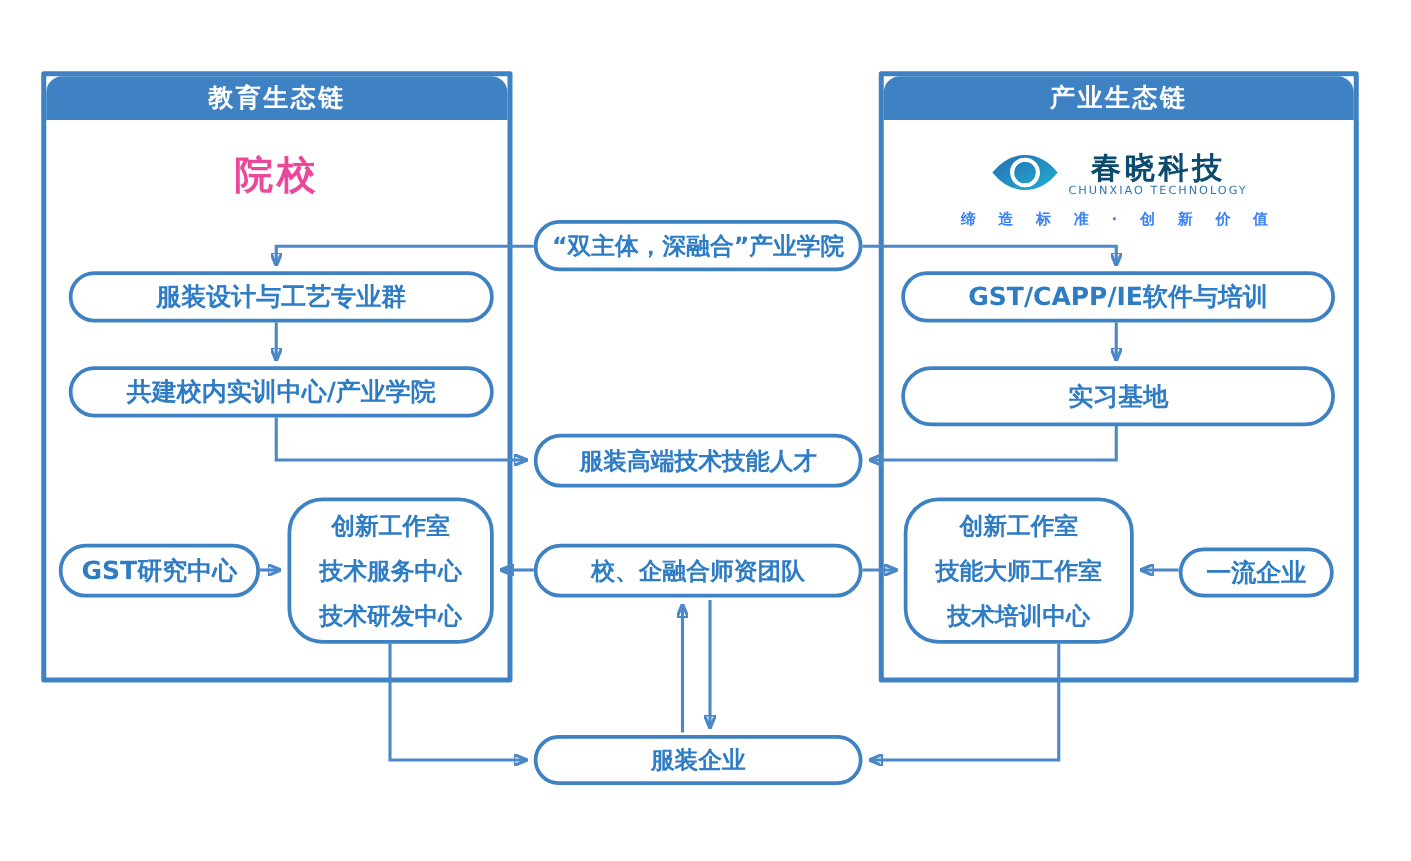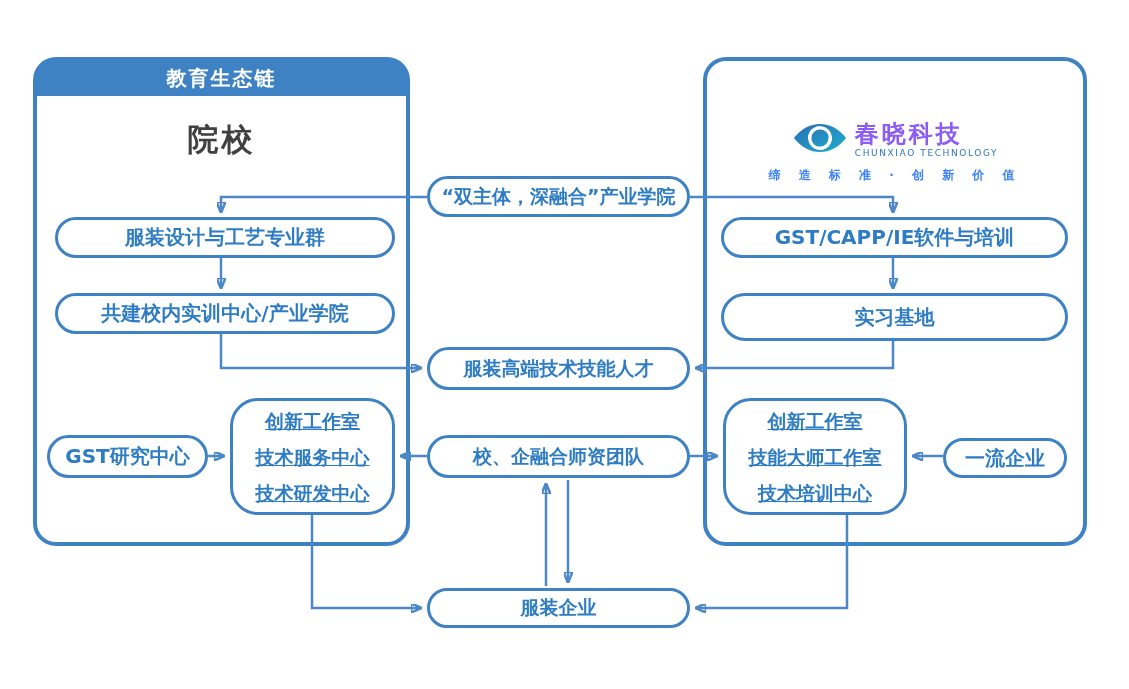--- a/index.html
+++ b/index.html
@@ -1,61 +1,64 @@
 <!DOCTYPE html>
 <html><head>
 <meta charset="utf-8">
 <style>
   html,body{margin:0;padding:0;background:#ffffff;}
   *{box-sizing:border-box;}
   body{font-family:"DejaVu Sans","Liberation Sans",sans-serif;}
   #stage{position:relative;width:1129px;height:689px;background:#ffffff;overflow:hidden;}
 
   
-  .chain-box{position:absolute;border:4px solid #3e82c4;border-radius:23px;background:#ffffff;}
+  .chain-box{position:absolute;border:4px solid #3e82c4;border-radius:2px;background:#ffffff;}
   .chain-header{height:38px;background:#3e82c4;border-bottom:3px solid #ffffff;
     border-radius:13px 13px 0 0;display:flex;align-items:center;justify-content:center;
     color:#ffffff;font-size:20px;font-weight:700;letter-spacing:2px;}
   .box-title{position:absolute;left:0;right:0;top:58px;text-align:center;
-    color:#404040;font-size:31px;font-weight:700;letter-spacing:3px;}
+    color:#ec4899;font-size:31px;font-weight:700;letter-spacing:3px;}
 
   
   .pill{position:absolute;background:#ffffff;border:3px solid #3e82c4;border-radius:24px;
     display:flex;align-items:center;justify-content:center;
     color:#2e7cc4;font-weight:700;font-size:20px;white-space:nowrap;}
   .pill.mid{font-size:19px;}
   .rrect{position:absolute;background:#ffffff;border:3px solid #3e82c4;border-radius:28px;
     display:flex;flex-direction:column;align-items:center;justify-content:center;
-    color:#2e7cc4;font-weight:700;font-size:19px;line-height:36px;white-space:nowrap;text-decoration:underline;}
+    color:#2e7cc4;font-weight:700;font-size:19px;line-height:36px;white-space:nowrap;}
 
   
   #wires{position:absolute;left:0;top:0;width:1129px;height:689px;pointer-events:none;}
   #wires path{fill:none;stroke:#4c88c8;stroke-width:2.5;}
 
   
   .logo{position:absolute;top:60px;left:0;right:0;display:flex;flex-direction:column;align-items:center;}
   .logo-row{display:flex;align-items:center;gap:7px;}
   .logo-text-col{display:flex;flex-direction:column;align-items:flex-start;}
-  .logo-cn{color:#8b5cf6;font-size:24px;font-weight:700;letter-spacing:3px;line-height:26px;}
+  .logo-cn{color:#0c4a6e;font-size:24px;font-weight:700;letter-spacing:3px;line-height:26px;margin-left:18px;}
   .logo-en{color:#2e75b6;font-size:9px;font-weight:400;letter-spacing:1.6px;line-height:12px;}
   .logo-tagline{margin-top:8px;color:#3b82f6;font-size:12px;font-weight:700;letter-spacing:7px;}
 </style>
 </head>
 <body>
 
 <div id="stage">
 
   <div class="chain-box" style="left:33px;top:57px;width:377px;height:489px;">
     <div class="chain-header">
       <span>教育生态链</span>
     </div>
     <div class="box-title">院校</div>
   </div>
 
   <div class="chain-box" style="left:703px;top:57px;width:384px;height:489px;">
+    <div class="chain-header">
+      <span>产业生态链</span>
+    </div>
 
     <div class="logo">
       <div class="logo-row">
         <span>
           <svg width="56" height="34" viewBox="0 0 60 36">
             <defs>
               <linearGradient id="eyeGrad" x1="0" y1="0" x2="1" y2="1">
                 <stop offset="0" stop-color="#2a6cb5"></stop>
                 <stop offset="1" stop-color="#1fb0cd"></stop>
               </linearGradient>

